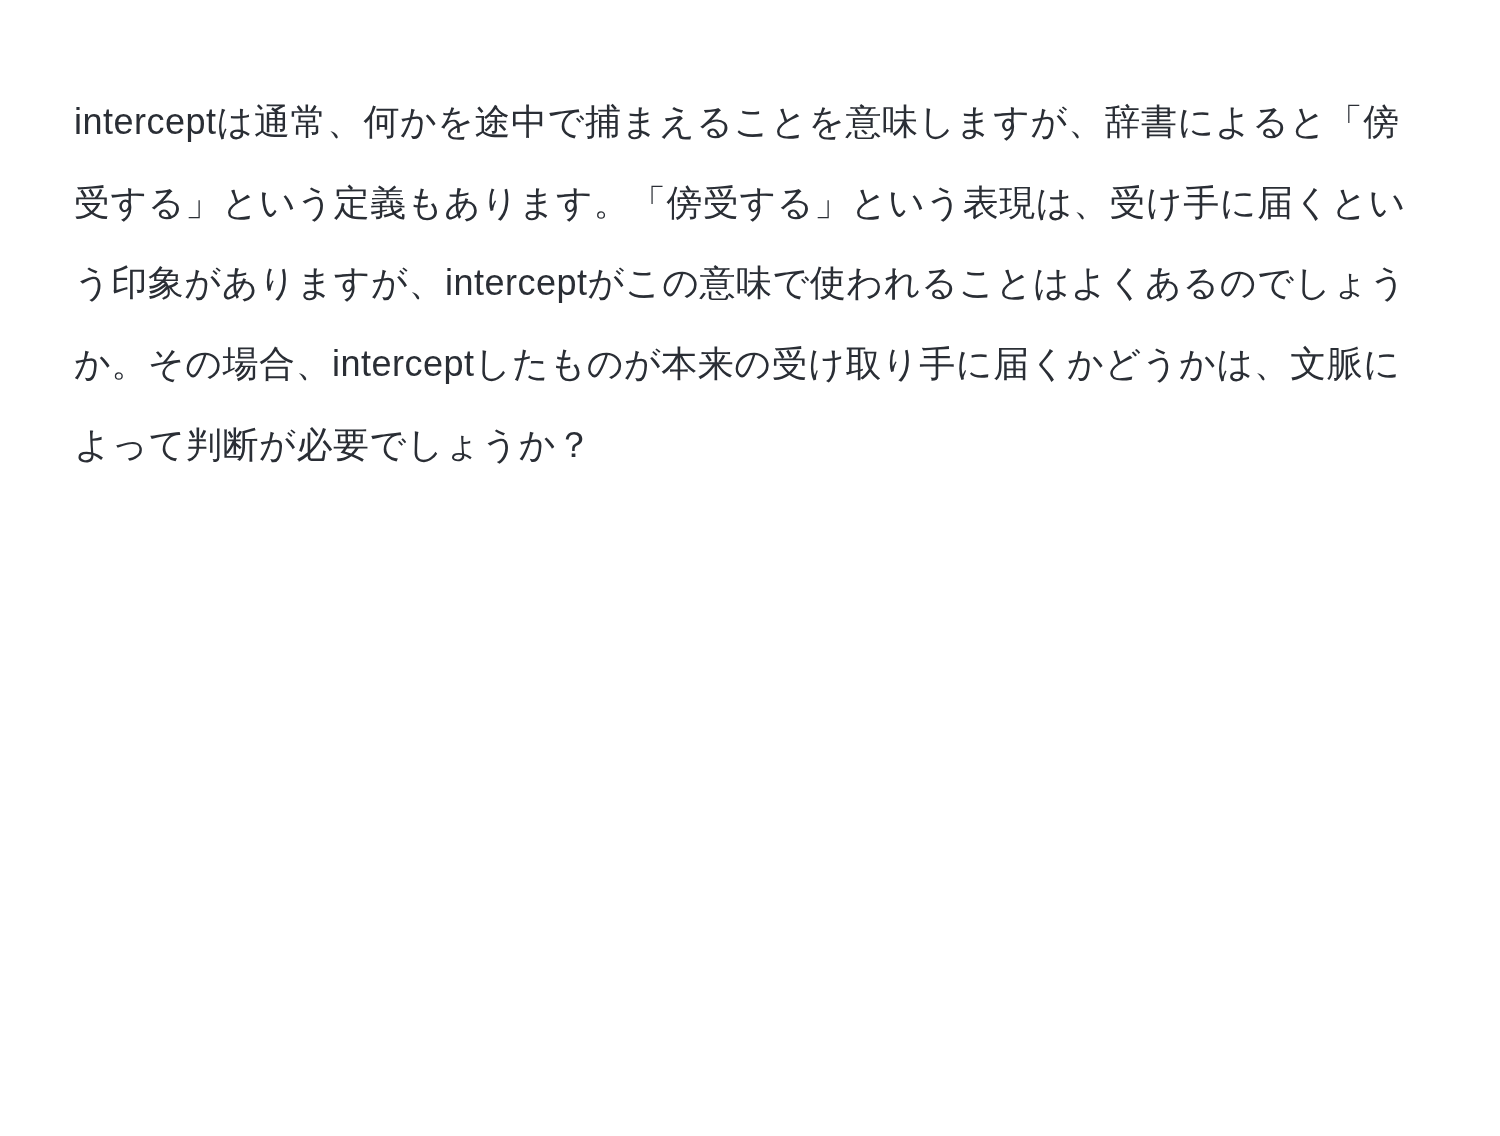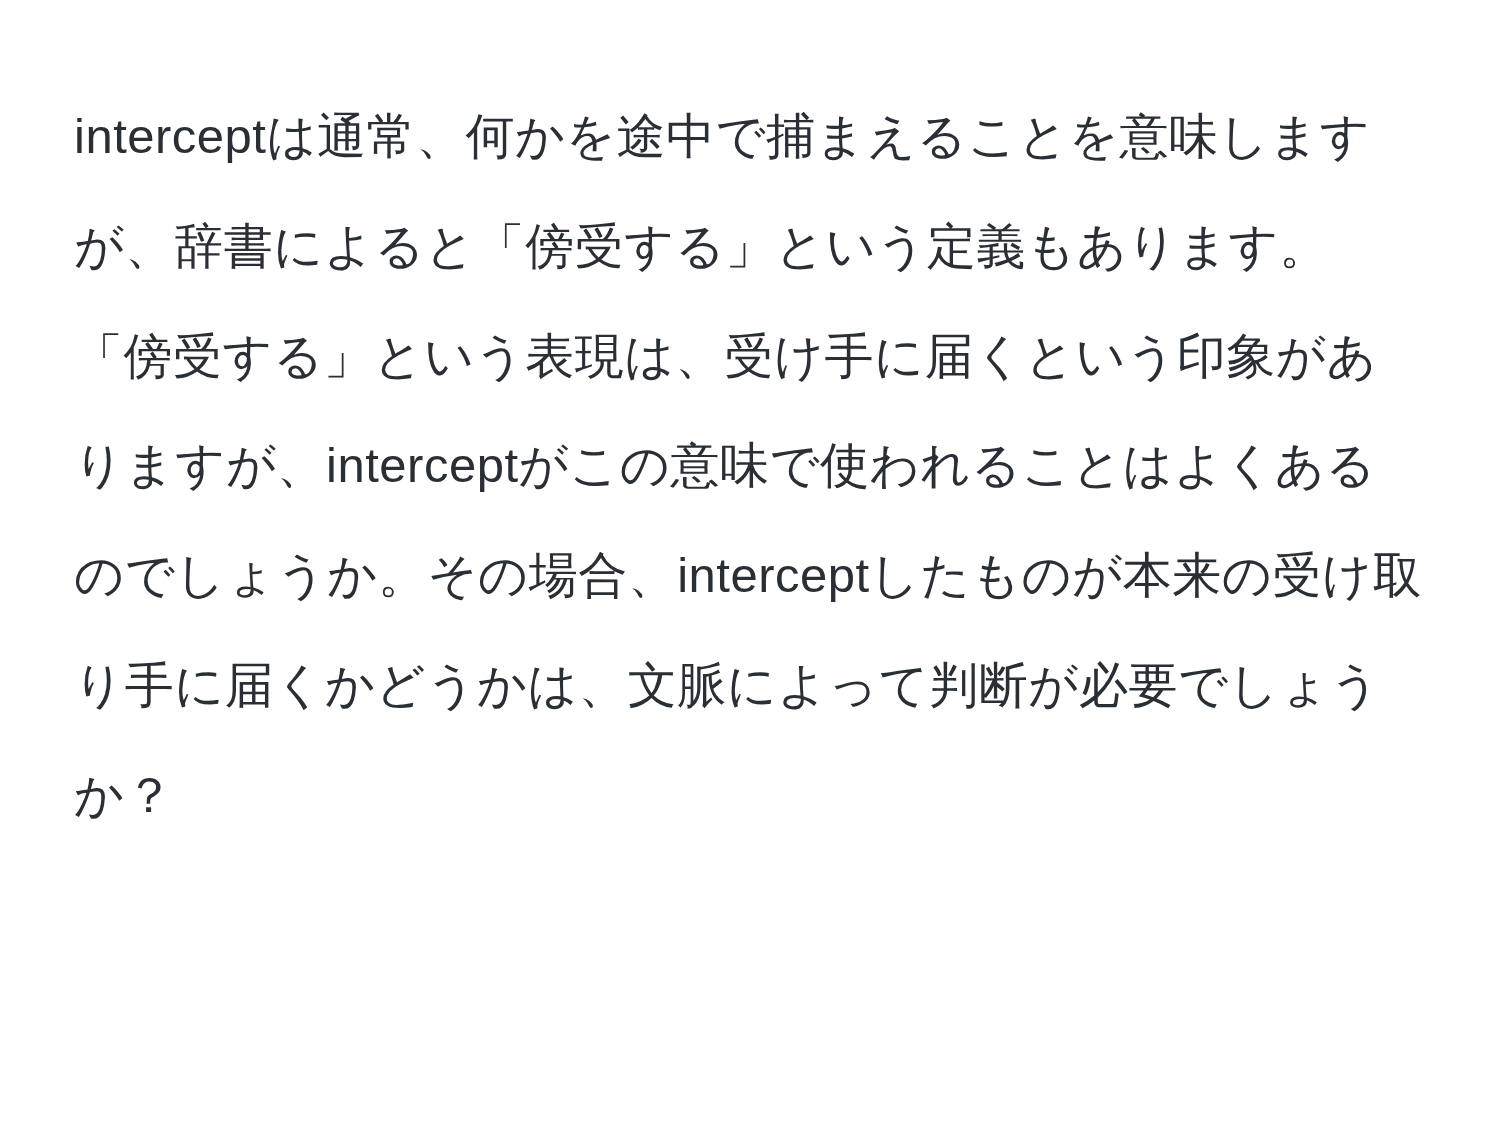--- a/index.html
+++ b/index.html
@@ -9,21 +9,21 @@
     }
     body {
       background: #ffffff;
       font-family: -apple-system, BlinkMacSystemFont, "Hiragino Sans", "Hiragino Kaku Gothic ProN", "Yu Gothic", "Meiryo", sans-serif;
       padding: 82px 74px;
       width: 1500px;
       min-height: 1136px;
     }
     .content {
       color: #2a2e35;
-      font-size: 49px;
+      font-size: 36px;
       line-height: 2.24;
       letter-spacing: 0.5px;
       font-weight: 400;
       text-align: left;
     }
   </style>
 </head>
 <body>
 
 <div class="content">

